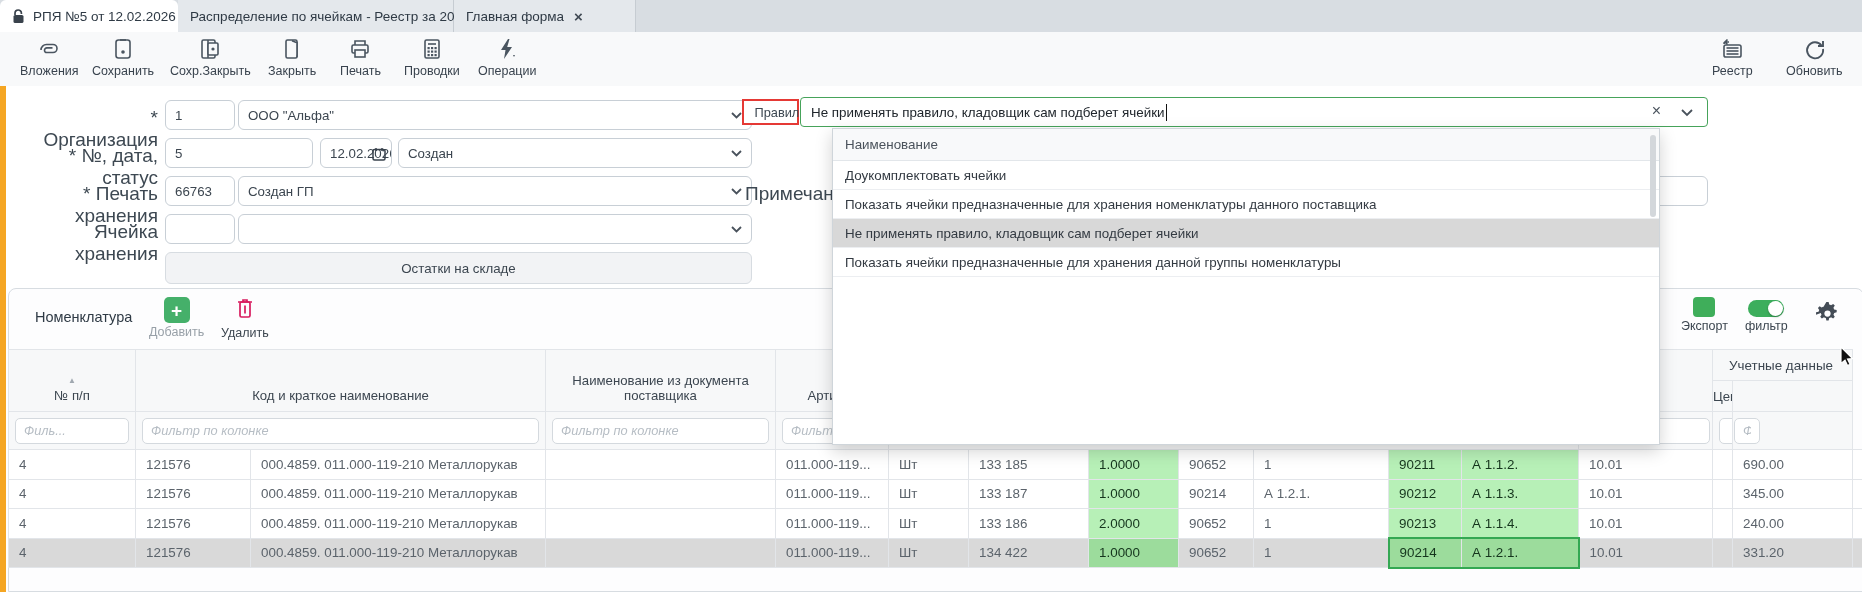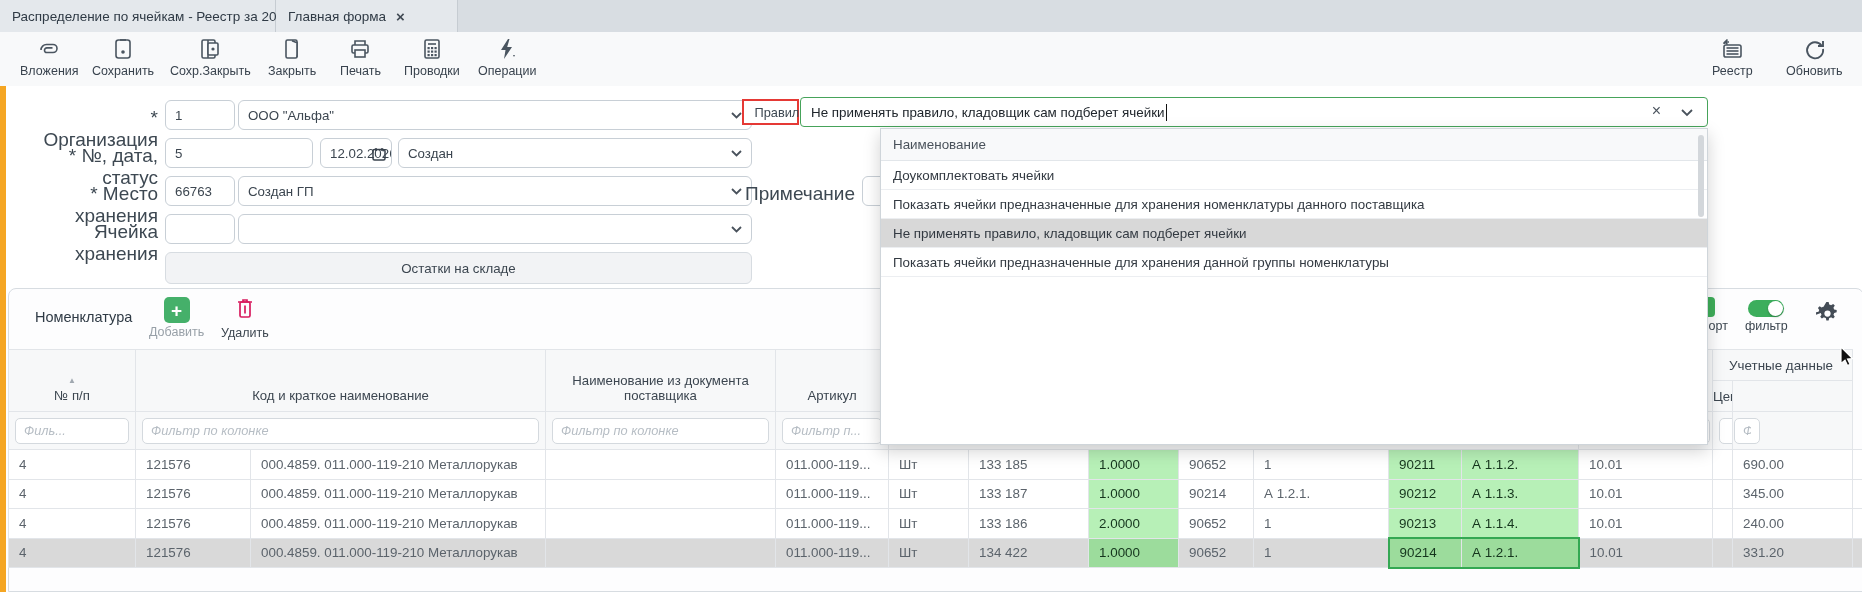--- a/index.html
+++ b/index.html
@@ -39,21 +39,21 @@
   .rule-label { position:absolute; left:742px; top:99px; width:57px; height:26px; border:2px solid #e53935;
          display:flex; align-items:center; justify-content:center; font-size:12.8px; color:#3d4852; background:#fff; z-index:7;padding-left:20px; }
   .rule-input { position:absolute; left:800px; top:97px; width:908px; height:30px; background:#fff;
          border:1.5px solid #46a35a; border-radius:4px; display:flex; align-items:center; padding:0 52px 0 10px;
          font-size:13.4px; color:#20262c; z-index:7; white-space:nowrap; }
   .caret { display:inline-block; width:1.5px; height:17px; background:#111; margin-left:1px; }
   .rule-x { position:absolute; right:46px; top:4px; font-size:16px; color:#4a535d; cursor:pointer; }
   .rule-chev { position:absolute; right:14px; top:11px; cursor:pointer; }
 
   
-  .dropdown { position:absolute; left:880px; top:128px; width:828px; height:317px; background:#fff;
+  .dropdown { position:absolute; left:832px; top:128px; width:828px; height:317px; background:#fff;
          border:1px solid #cfd5da; box-shadow:0 6px 16px rgba(0,0,0,.18); z-index:8; }
   .dd-head { height:32px; background:#f8f9fa; border-bottom:1px solid #e2e6ea; display:flex; align-items:center;
          padding-left:12px; color:#4a525b; font-size:13.4px; }
   .dd-item { height:29px; display:flex; align-items:center; padding-left:12px; border-bottom:1px solid #eceef1;
          font-size:13.4px; color:#333a42; cursor:pointer; white-space:nowrap; overflow:hidden; }
   .dd-item.sel { background:#d8d8d8; }
   .dd-scroll { position:absolute; right:3px; top:6px; width:6px; height:82px; background:#d3d7db; border-radius:3px; }
 
   
   .panel { position:absolute; left:8px; top:288px; width:1856px; height:304px; background:#fdfdfe;
@@ -91,20 +91,30 @@
   tbody td.focus-r { border-top:2px solid #34a853; border-bottom:2px solid #34a853; border-right:2px solid #34a853; }
 
   .mouse-cursor { position:absolute; left:1840px; top:346px; z-index:12; }
 </style>
 </head>
 <body>
 
 <div class="screen">
 
   <div class="tabbar">
+    <div class="tab active" style="width:178px">
+      <span class="lock-icon">
+        <svg width="13" height="15" viewBox="0 0 13 15">
+            <path d="M3 6V4.2A3.2 3.2 0 0 1 9.4 4.2V5" stroke="#39424c" stroke-width="1.7" fill="none"></path>
+            <rect x="1.5" y="6" width="10" height="8" rx="1.6" fill="#39424c"></rect>
+          </svg>
+      </span>
+      <span>РПЯ №5 от 12.02.2026</span>
+      <span class="x">×</span>
+    </div>
     <div class="tab" style="width:276px">
       <span>Распределение по ячейкам - Реестр за 2026 г.</span>
       <span class="x">×</span>
     </div>
     <div class="tab" style="width:182px">
       <span>Главная форма</span>
       <span class="x">×</span>
     </div>
   </div>
 
@@ -238,21 +248,21 @@
     </div>
     <div class="inp combo" style="left:398px; top:138px; width:354px; padding-right:26px">
       <span>Создан</span>
       <span class="chev">
           <svg width="11" height="7" viewBox="0 0 11 7">
             <path d="M1 1l4.5 4.5L10 1"></path>
           </svg>
         </span>
     </div>
 
-    <div class="form-label" style="top:183px">* Место хранения</div>
+    <div class="form-label" style="top:183px">* Печать хранения</div>
     <div class="inp" style="left:165px; top:176px; width:70px">66763</div>
     <div class="inp combo" style="left:238px; top:176px; width:514px; padding-right:26px">
       <span>Создан ГП</span>
       <span class="chev">
           <svg width="11" height="7" viewBox="0 0 11 7">
             <path d="M1 1l4.5 4.5L10 1"></path>
           </svg>
         </span>
     </div>
 

